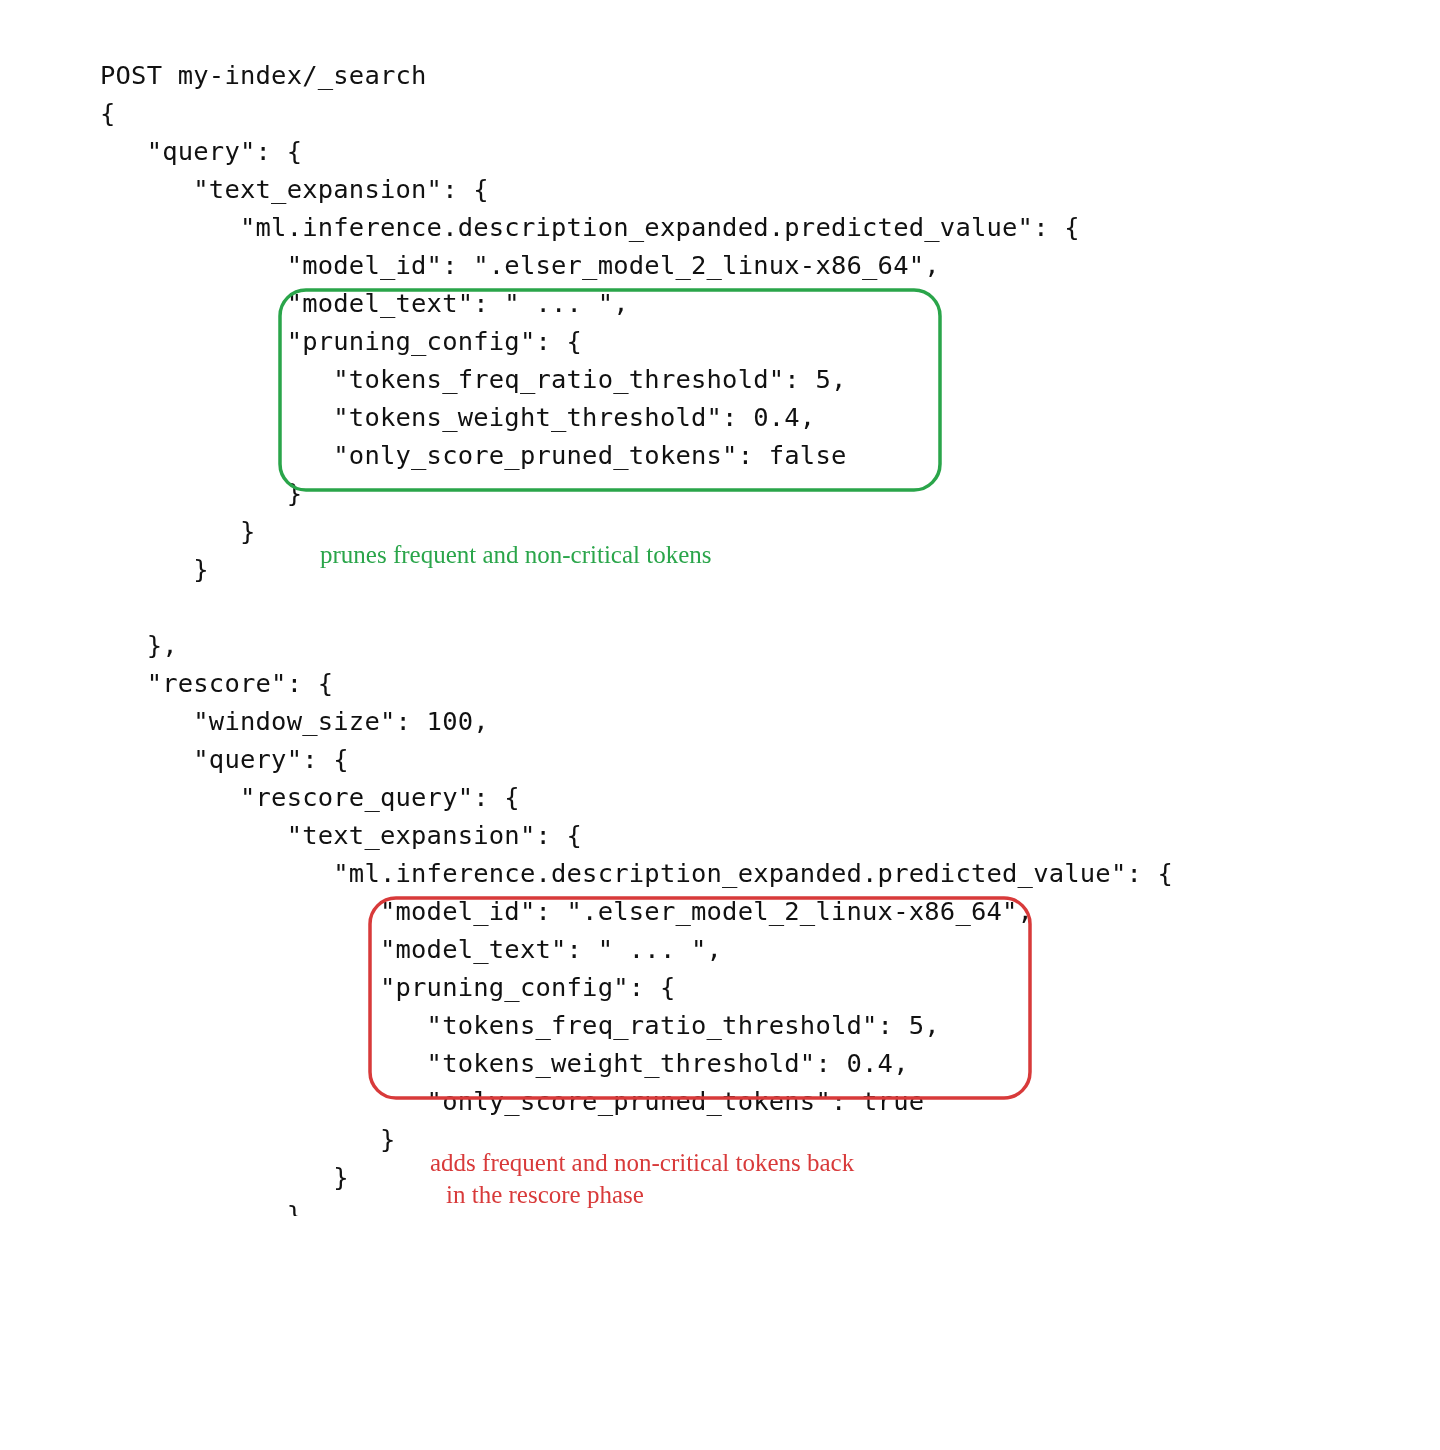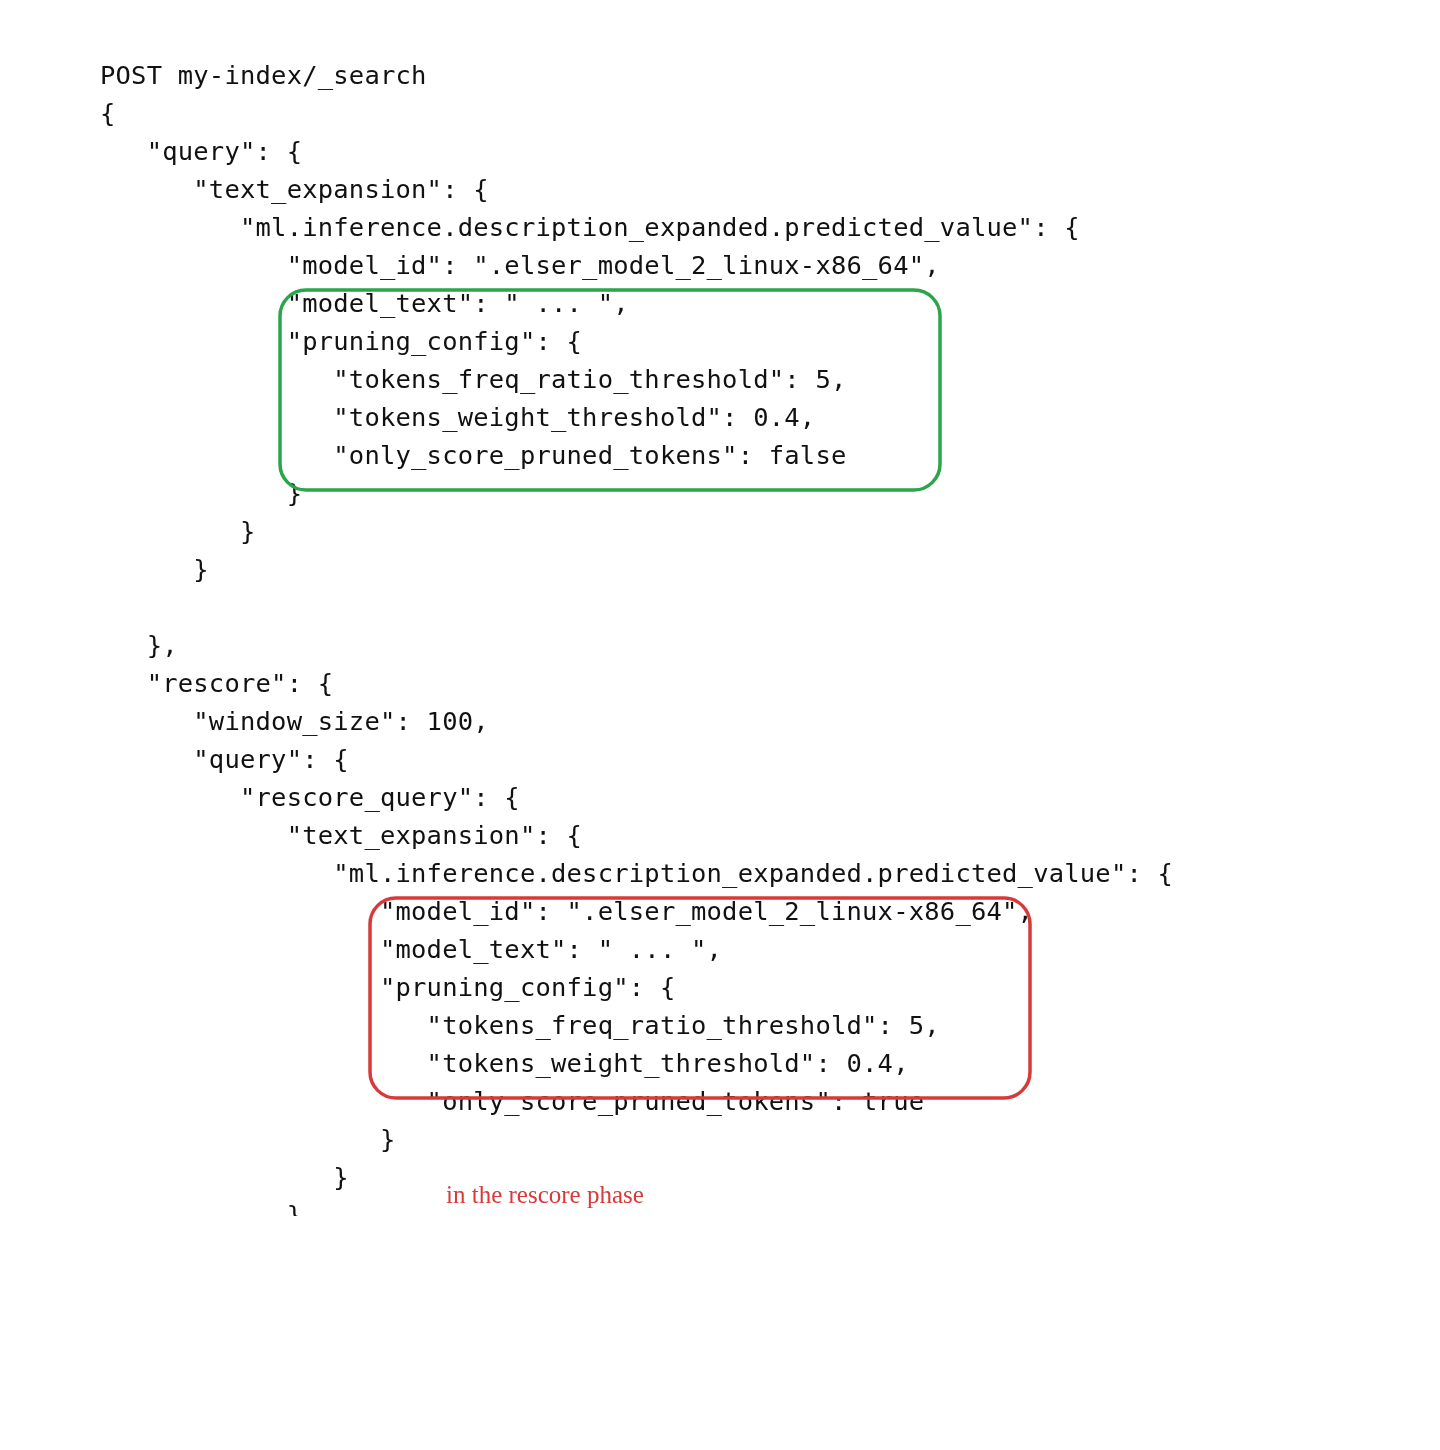--- a/index.html
+++ b/index.html
@@ -86,16 +86,18 @@
 }</pre>
 
   <svg class="overlay">
     <rect x="280" y="290" rx="26" ry="26" width="660" height="200" fill="none" stroke="#2aa54a" stroke-width="3.5"></rect>
   </svg>
 
   <svg class="overlay">
     <rect x="370" y="898" rx="26" ry="26" width="660" height="200" fill="none" stroke="#d83a3a" stroke-width="3.5"></rect>
   </svg>
 
+  <div class="annot green" style="left:320px; top:540px;">prunes frequent and non-critical tokens</div>
 
+  <div class="annot red" style="left:430px; top:1148px;">adds frequent and non-critical tokens back</div>
   <div class="annot red" style="left:430px; top:1180px;margin-left:16px;">in the rescore phase</div>
 
 </div>
 
 </body></html>

